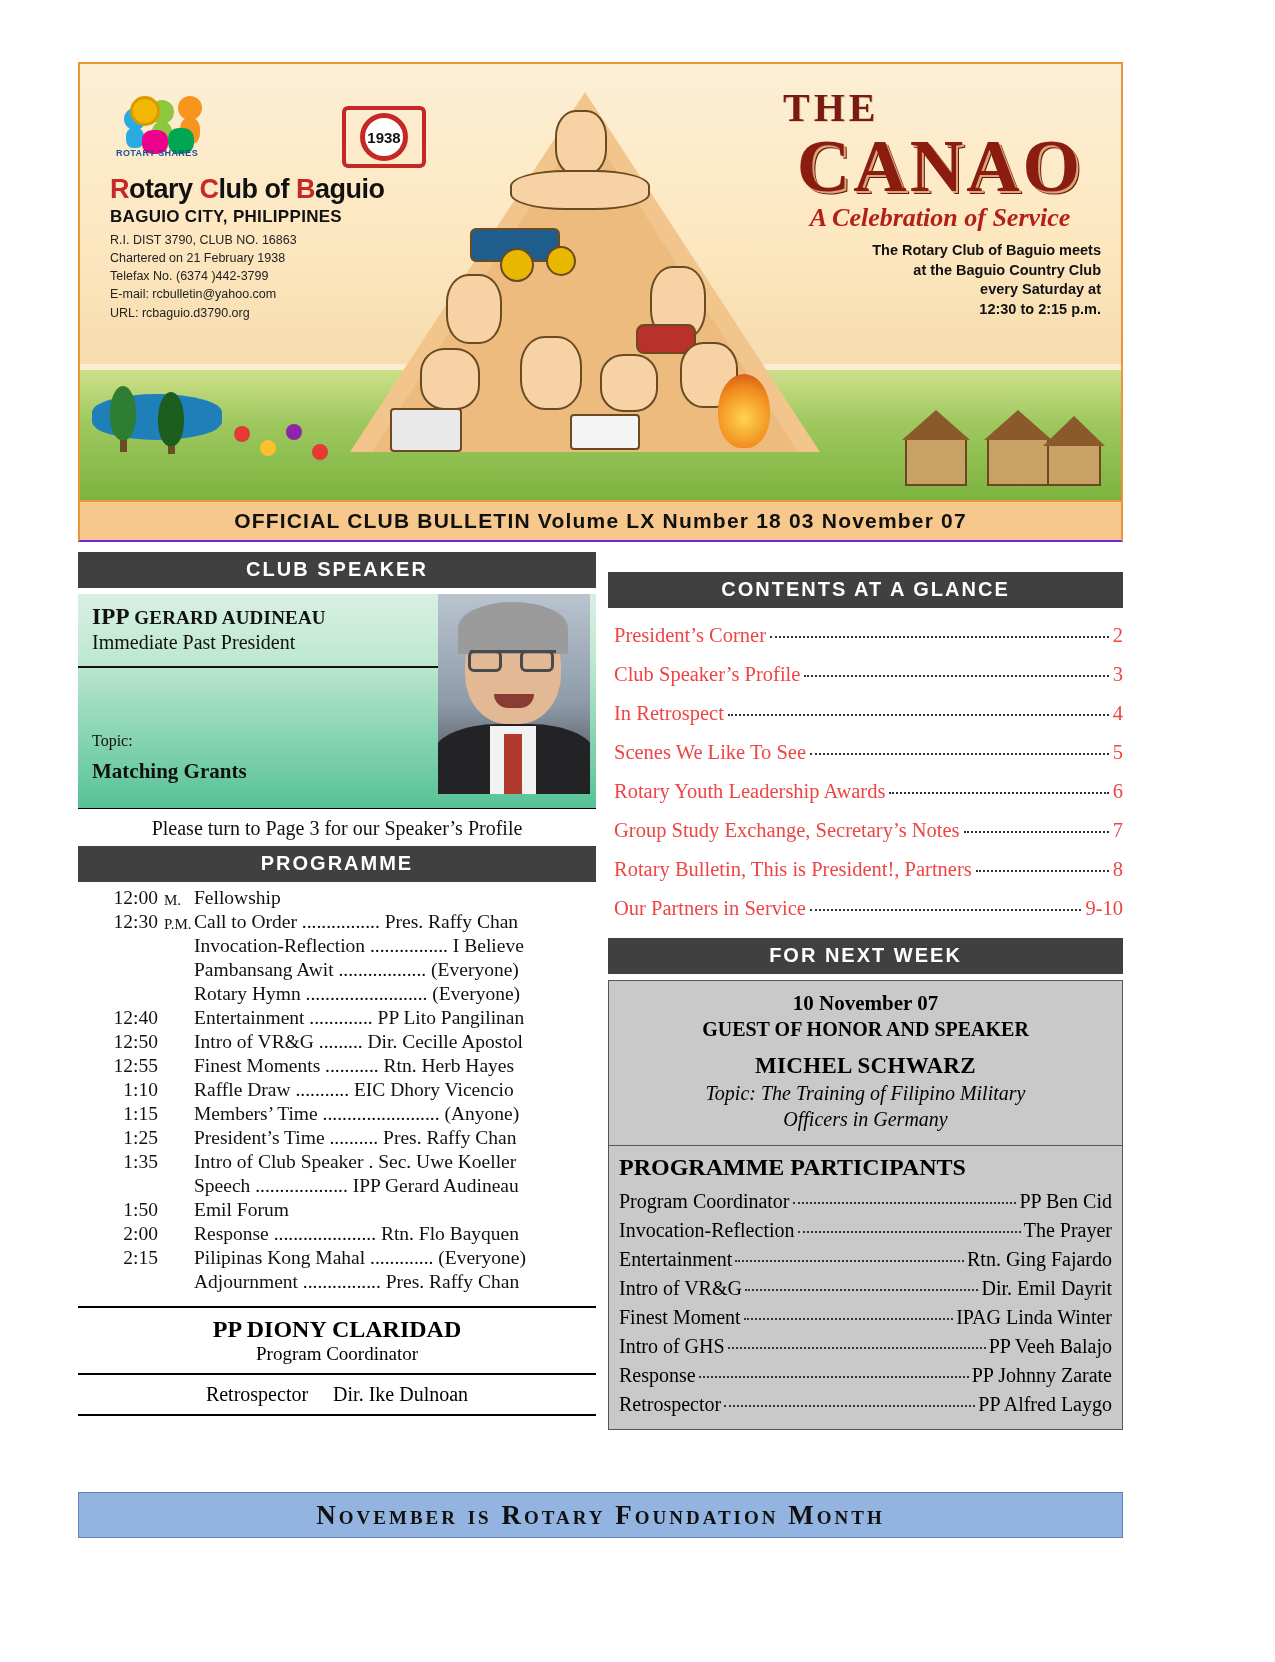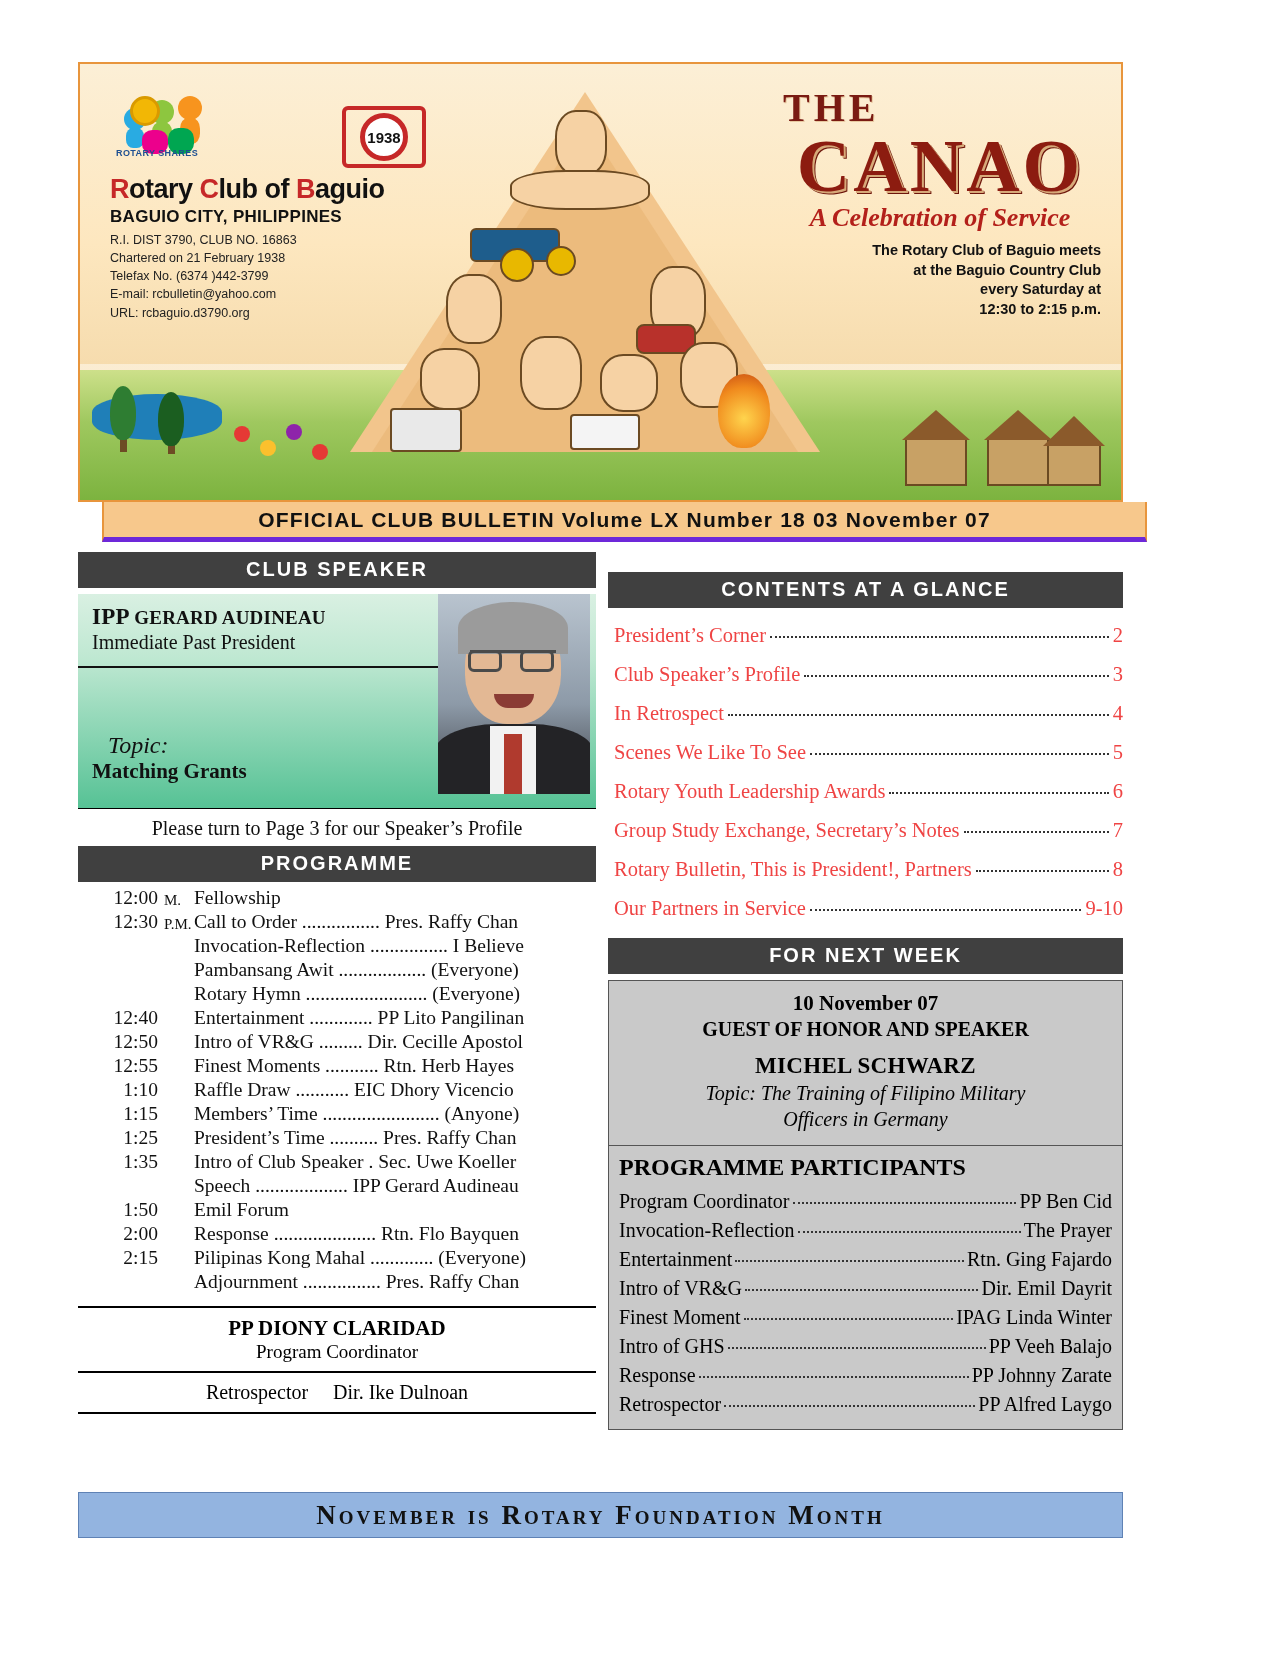--- a/index.html
+++ b/index.html
@@ -123,24 +123,24 @@
   }
   .meetinfo {
     font-family:"Liberation Sans", sans-serif; font-weight:bold; font-size:14.5px;
     color:#111; line-height:1.35; margin-top:8px; text-align:right; padding-right:4px;
   }
 
   
   .bulletinbar {
     position:absolute; left:78px; top:502px; width:1045px; height:40px;
     background:#f7c88c;
-    border-left:2px solid #e8953c; border-right:2px solid #e8953c; border-bottom:5px solid #6d28d9;
+    border-left:2px solid #e8953c; border-right:2px solid #e8953c; border-bottom:2px solid #6d28d9;
     display:flex; align-items:center; justify-content:center;
     font-family:"Liberation Sans", sans-serif; font-weight:bold; font-size:21px;
-    color:#111; letter-spacing:1.2px;margin-left:24px;
+    color:#111; letter-spacing:1.2px;
   }
 
   
   .colL { position:absolute; left:78px; top:552px; width:518px; }
   .colR { position:absolute; left:608px; top:572px; width:515px; }
 
   .blackbar {
     background:#404040; color:#fff; text-align:center;
     font-family:"Liberation Sans", sans-serif; font-weight:bold;
     font-size:20px; letter-spacing:2px; padding:6px 0 7px;
@@ -155,21 +155,21 @@
   .speakerbox .nm {
     padding:10px 0 0 14px; font-family:"Liberation Serif", serif; font-weight:bold;
     font-size:23px; color:#111; letter-spacing:.2px;
   }
   .speakerbox .nm .sc { font-size:19px; }
   .speakerbox .role {
     padding:1px 0 0 14px; font-size:20px; color:#111;
   }
   .speakerbox .rule { position:absolute; left:0; top:72px; width:370px; height:2px; background:#111; }
   .speakerbox .topic {
-    position:absolute; left:14px; top:138px; font-style:italic; font-size:24px; color:#111;margin-left:16px;
+    position:absolute; left:14px; top:138px; font-size:16px; color:#111;
   }
   .speakerbox .topicval {
     position:absolute; left:14px; top:165px; font-weight:bold; font-size:21px; color:#111;
   }
   .portrait {
     position:absolute; right:6px; top:0px; width:152px; height:200px;
     background:linear-gradient(180deg,#b9c4cf 0%, #8d9aa8 55%, #3c3f45 100%);
     overflow:hidden;
   }
   .portrait .head {
@@ -203,21 +203,21 @@
   }
 
   
   .progtable { width:100%; border-collapse:collapse; margin-top:4px; }
   .progtable td { font-size:19.5px; color:#111; padding:1px 0; vertical-align:top; }
   .progtable td.t { width:86px; text-align:right; padding-right:6px; white-space:nowrap; }
   .progtable td.ampm { width:30px; font-variant:small-caps; font-size:15px; padding-top:6px; }
   .dots { display:inline-block; }
 
   .coordbox { margin-top:12px; border-top:2px solid #000; padding-top:8px; text-align:center; }
-  .coordbox .nm { font-weight:bold; font-size:21px; }
+  .coordbox .nm { font-weight:bold; font-size:24px; }
   .coordbox .rl { font-size:19px; }
   .retro {
     margin-top:8px; border-top:2px solid #000; border-bottom:2px solid #000;
     text-align:center; font-size:20px; padding:8px 0;
   }
 
   
   .contents { margin-top:8px; }
   .citem {
     display:flex; align-items:baseline; font-size:20.5px; color:#ef4444; padding:8px 0 8px 6px;

